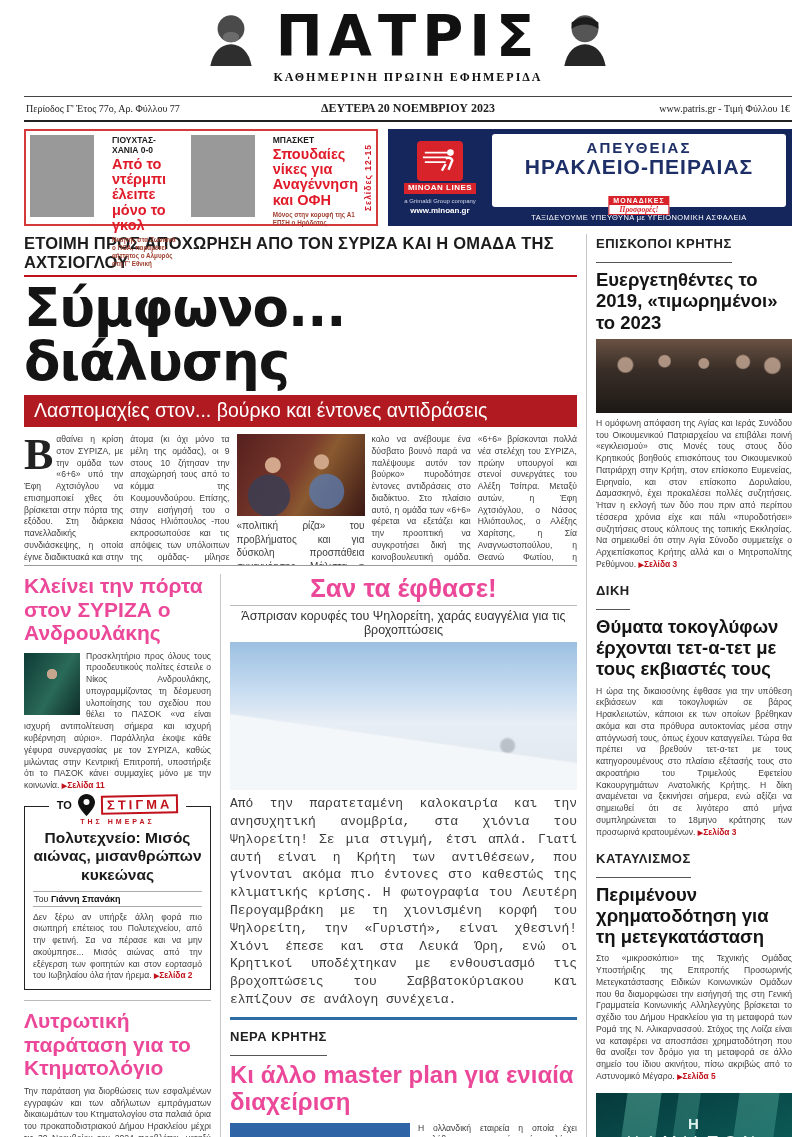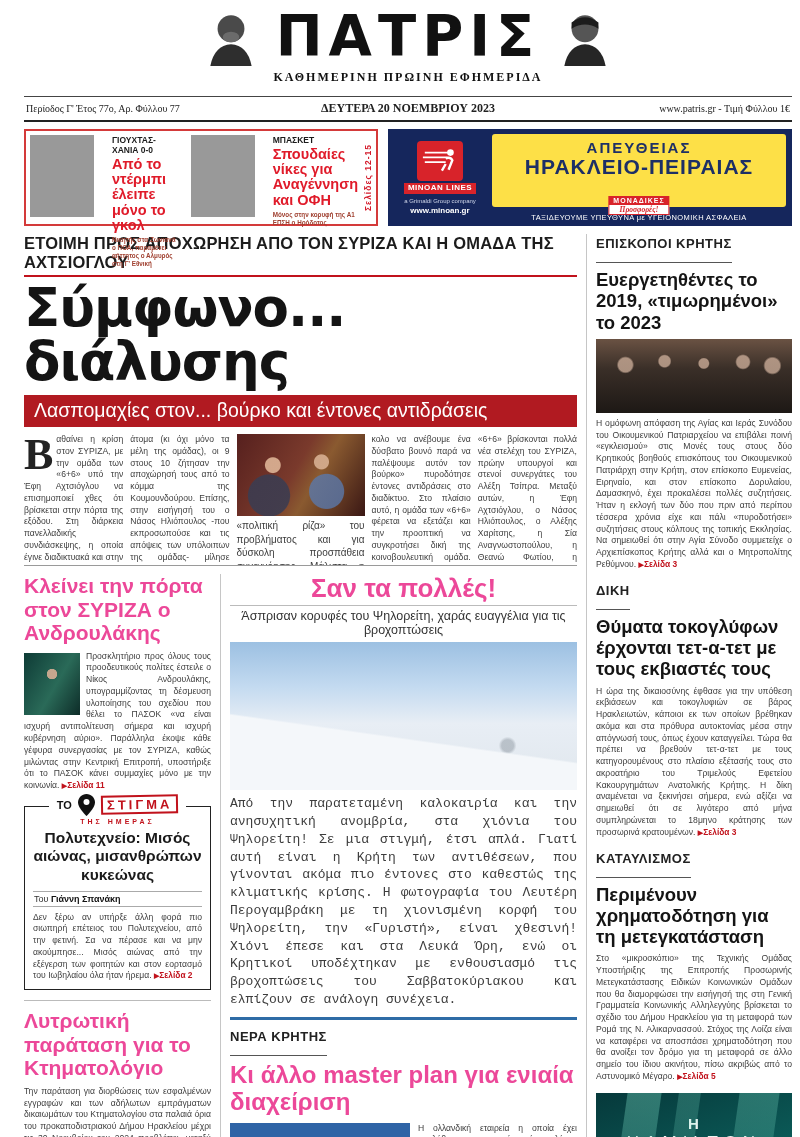--- a/index.html
+++ b/index.html
@@ -32,21 +32,21 @@
   .sp-deck { font-size:6.3px; font-weight:bold; color:#a04030; line-height:1.25; }
   .sp-pages { position:absolute; right:1px; top:4px; bottom:4px; width:12px; writing-mode:vertical-rl; transform:rotate(180deg); font-size:8.5px; font-weight:bold; color:#d41a2a; text-align:center; letter-spacing:1px; }
   .minoan { flex:1; background:#15265c; display:flex; overflow:hidden; }
   .mn-left { flex:0 0 104px; display:flex; flex-direction:column; align-items:center; justify-content:center; gap:2px; padding:4px; }
   .mn-logo { width:46px; height:40px; background:#d8232a; border-radius:4px; position:relative; }
   .mn-logo svg { position:absolute; inset:4px; }
   .mn-brand { font-size:8px; font-weight:bold; color:#fff; background:#d8232a; padding:0 4px 2px; letter-spacing:.5px; }
   .mn-grim { font-size:6px; color:#cfd6ea; margin-top:2px; }
   .mn-url { font-size:8px; font-weight:bold; color:#fff; }
   .mn-right { flex:1; display:flex; flex-direction:column; padding:5px 6px 0 0; }
-  .mn-panel { background:#fde047; border-radius:3px; flex:1; text-align:center; padding-top:6px; position:relative; }
+  .mn-panel { background:#ffffff; border-radius:3px; flex:1; text-align:center; padding-top:6px; position:relative; }
   .mn-h1 { font-size:15px; font-weight:bold; color:#1d2f66; letter-spacing:2px; line-height:1.05; }
   .mn-h2 { font-size:21px; font-weight:bold; color:#1d2f66; letter-spacing:1px; line-height:1.05; }
   .mn-badge { position:absolute; left:50%; transform:translateX(-50%); bottom:-8px; text-align:center; }
   .mn-badge-top { background:#d8232a; color:#fff; font-size:7px; font-weight:bold; padding:1px 5px; letter-spacing:1px; }
   .mn-badge-bot { background:#fff; color:#d8232a; font-size:7.5px; font-style:italic; font-weight:bold; font-family:"Liberation Serif",serif; padding:0 4px; border:1px solid #d8232a; border-top:none; }
   .mn-foot { color:#fff; font-size:7.5px; text-align:center; padding:6px 0 4px; letter-spacing:.4px; }
   
   .bt { font-size:8.6px; line-height:1.37; text-align:justify; color:#3d3d3d; }
   .pref { color:#c1121c; font-weight:bold; font-size:8.4px; white-space:nowrap; }
   .pref .ar { font-size:7px; }
@@ -253,21 +253,21 @@
 
           <section class="ktima">
             <h2>Λυτρωτική παράταση για το Κτηματολόγιο</h2>
             <p class="bt"><span>Την παράταση για διορθώσεις των εσφαλμένων εγγραφών και των αδήλωτων εμπράγματων δικαιωμάτων του Κτηματολογίου στα παλαιά όρια του προκαποδιστριακού Δήμου Ηρακλείου μέχρι τις 30 Νοεμβρίου του 2024 προβλέπει, μεταξύ άλλων, το νέο νομοσχέδιο του Υπουργείου Ψηφιακής Διακυβέρνησης, το οποίο βρίσκεται σε δημόσια διαβούλευση μέχρι και την Πέμπτη 30 Νοεμβρίου.</span> </p>
           </section>
 
         </div>
 
         <div class="centercol">
           <section class="snow">
-            <h2>Σαν τα πολλές!</h2>
+            <h2>Σαν τα έφθασε!</h2>
             <div class="deck">Άσπρισαν κορυφές του Ψηλορείτη, χαράς ευαγγέλια για τις βροχοπτώσεις</div>
             <div class="snow-photo ph"></div>
             <p class="bt cap">Από την παρατεταμένη καλοκαιρία και την ανησυχητική ανομβρία, στα χιόνια του Ψηλορείτη! Σε μια στιγμή, έτσι απλά. Γιατί αυτή είναι η Κρήτη των αντιθέσεων, που γίνονται ακόμα πιο έντονες στο καθεστώς της κλιματικής κρίσης. Η φωτογραφία του Λευτέρη Περογαμβράκη με τη χιονισμένη κορφή του Ψηλορείτη, την «Γυριστή», είναι χθεσινή! Χιόνι έπεσε και στα Λευκά Όρη, ενώ οι Κρητικοί υποδέχτηκαν με ενθουσιασμό τις βροχοπτώσεις του Σαββατοκύριακου και ελπίζουν σε ανάλογη συνέχεια.</p>
           </section>
 
           <div class="bluerule"></div>
 
           <section class="nera">
             <span class="sec-label">ΝΕΡΑ ΚΡΗΤΗΣ</span>
             <h2>Κι άλλο master plan για ενιαία διαχείριση</h2>

